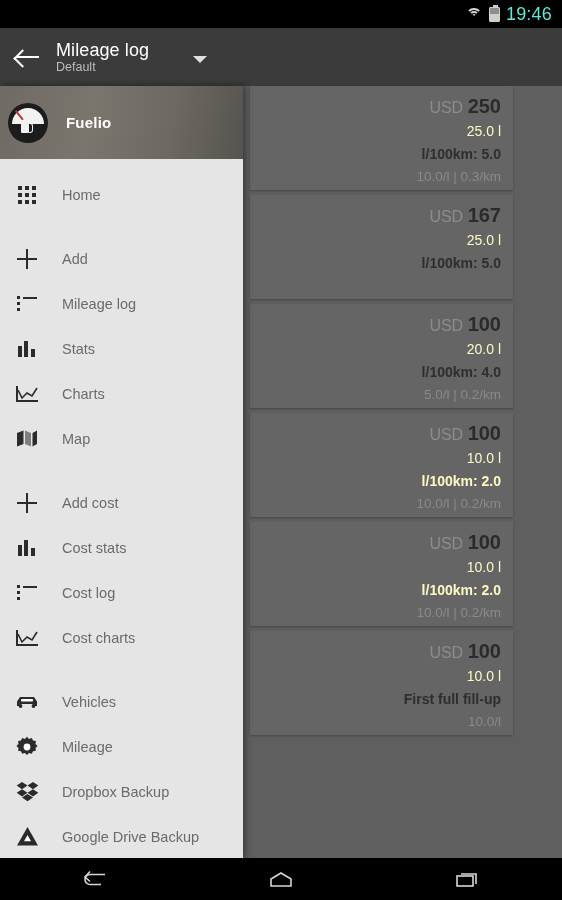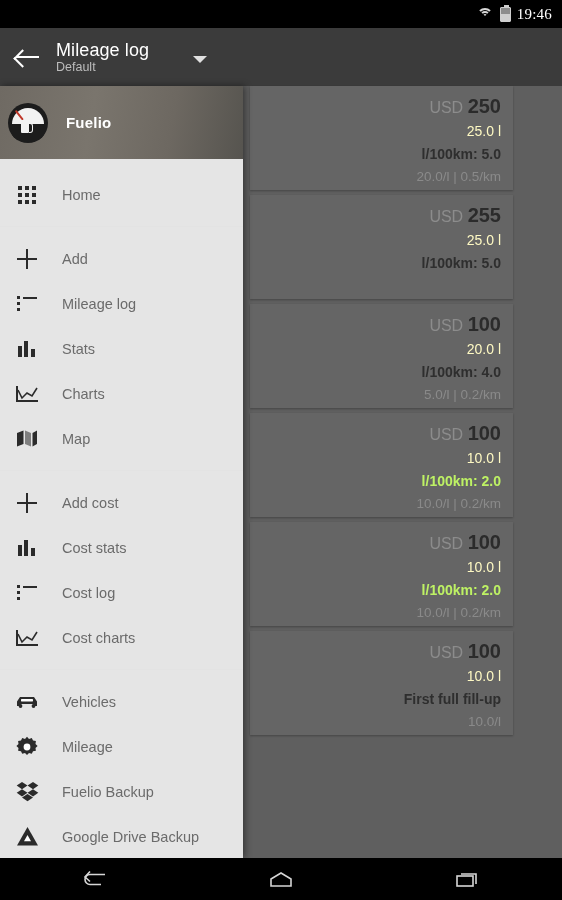--- a/index.html
+++ b/index.html
@@ -10,21 +10,21 @@
     overflow:hidden;
   }
   #screen{ position:relative; width:562px; height:900px; overflow:hidden; background:#5f5f5f; }
 
   
   .statusbar{
     position:absolute; left:0; top:0; width:562px; height:28px;
     background:#000; display:flex; align-items:center; justify-content:flex-end;
     padding-right:10px; gap:6px;
   }
-  .sb-time{ color:#ffffff; font-size:15px; letter-spacing:.2px;font-family:Liberation Serif, serif; }
+  .sb-time{ color:#5eead4; font-size:18px; letter-spacing:.2px; }
   .wifi-ic{ width:17px; height:13px; position:relative; }
   .wifi-ic i{ position:absolute; left:50%; transform:translateX(-50%);
     border:2px solid #d8d8d8; border-bottom-color:transparent;
     border-left-color:transparent; border-right-color:transparent; border-radius:50%; }
   .wifi-ic i:nth-child(1){ width:16px; height:16px; top:0; }
   .wifi-ic i:nth-child(2){ width:10px; height:10px; top:3px; }
   .wifi-ic i:nth-child(3){ width:4px;  height:4px;  top:6px; border-top-color:#d8d8d8;}
   .batt-ic{ width:11px; height:15px; border:1.5px solid #cfcfcf; border-radius:1px;
     position:relative; background:linear-gradient(#8d8d8d 0 45%, #cfcfcf 45% 100%); }
   .batt-ic:after{ content:""; position:absolute; top:-3px; left:3px; width:5px; height:2px; background:#cfcfcf; }
@@ -50,21 +50,21 @@
   .content{ position:absolute; left:0; top:86px; width:562px; height:772px; background:#5f5f5f; }
   .card{
     position:absolute; left:250px; width:263px; height:104px;
     background:#656565; box-shadow:0 1px 2px rgba(0,0,0,.28);
     padding:8px 12px 0 0; text-align:right;
   }
   .c-amount{ font-size:16px; color:#8c8c8c; line-height:24px; }
   .c-amount b{ color:#2b2b2b; font-size:20px; font-weight:bold;text-align:right; }
   .c-vol{ font-size:14px; color:#fef9c3; line-height:22px;}
   .c-cons{ font-size:14px; font-weight:bold; color:#2e2e2e; line-height:24px;}
-  .c-cons.good{ color:#bef264; }
+  .c-cons.good{ color:#fef9c3; }
   .c-rate{ font-size:13.5px; color:#8a8a8a; line-height:22px;}
 
   
   .fab{
     position:absolute; left:489px; top:782px; width:50px; height:50px; border-radius:50%;
     background:#7e2a28; box-shadow:0 3px 6px rgba(0,0,0,.35);
     display:flex; align-items:center; justify-content:center; cursor:pointer;
   }
   .fab .plus{ position:relative; width:18px; height:18px; }
   .fab .plus:before,.fab .plus:after{ content:""; position:absolute; background:#cfcfcf; }
@@ -154,24 +154,24 @@
     </div>
     <div class="spinner-caret"></div>
   </div>
 
   <div class="content">
     <div id="cards">
         <div class="card" style="top: 0px;">
           <div class="c-amount"><span>USD</span> <b>250</b></div>
           <div class="c-vol">25.0 l</div>
           <div class="c-cons">l/100km: 5.0</div>
-          <div class="c-rate">20.0/l | 0.5/km</div>
+          <div class="c-rate">10.0/l | 0.3/km</div>
         </div>
         <div class="card" style="top: 109px;">
-          <div class="c-amount"><span>USD</span> <b>255</b></div>
+          <div class="c-amount"><span>USD</span> <b>167</b></div>
           <div class="c-vol">25.0 l</div>
           <div class="c-cons">l/100km: 5.0</div>
         </div>
         <div class="card" style="top: 218px;">
           <div class="c-amount"><span>USD</span> <b>100</b></div>
           <div class="c-vol">20.0 l</div>
           <div class="c-cons">l/100km: 4.0</div>
           <div class="c-rate">5.0/l | 0.2/km</div>
         </div>
         <div class="card" style="top: 327px;">
@@ -356,21 +356,21 @@
           <div class="ditem">
             <span class="ic">
               <svg width="23" height="21" viewBox="0 0 23 21">
                 <path d="M6 1 L0.7 4.6 L6 8.2 L11.5 4.6 Z" fill="#2b2b2b"></path>
                 <path d="M17 1 L22.3 4.6 L17 8.2 L11.5 4.6 Z" fill="#2b2b2b"></path>
                 <path d="M0.7 11.8 L6 8.2 L11.5 11.8 L6 15.4 Z" fill="#2b2b2b"></path>
                 <path d="M22.3 11.8 L17 8.2 L11.5 11.8 L17 15.4 Z" fill="#2b2b2b"></path>
                 <path d="M6 16.6 L11.5 13 L17 16.6 L11.5 20.2 Z" fill="#2b2b2b"></path>
               </svg>
             </span>
-            <span class="lbl">Fuelio Backup</span>
+            <span class="lbl">Dropbox Backup</span>
           </div>
           <div class="ditem">
             <span class="ic">
               <svg width="23" height="21" viewBox="0 0 23 21">
                 <path d="M11.5 1 L22 19.5 H1 Z" fill="#2b2b2b"></path>
                 <path d="M11.5 9 L15 15.2 H8 Z" fill="#fff"></path>
               </svg>
             </span>
             <span class="lbl">Google Drive Backup</span>
           </div>

